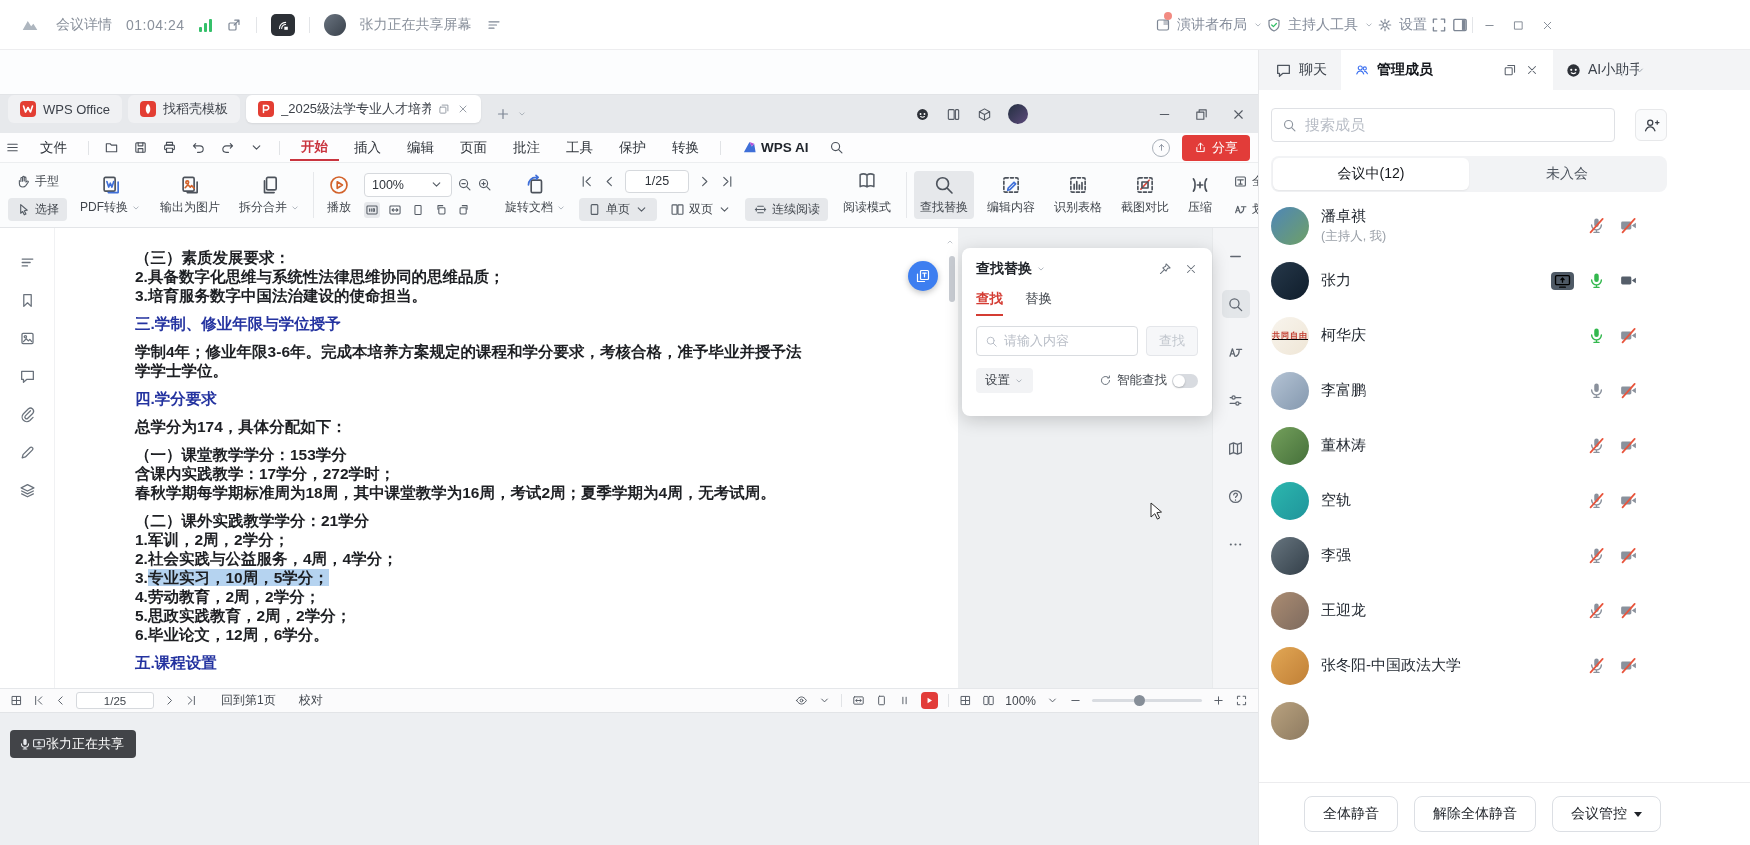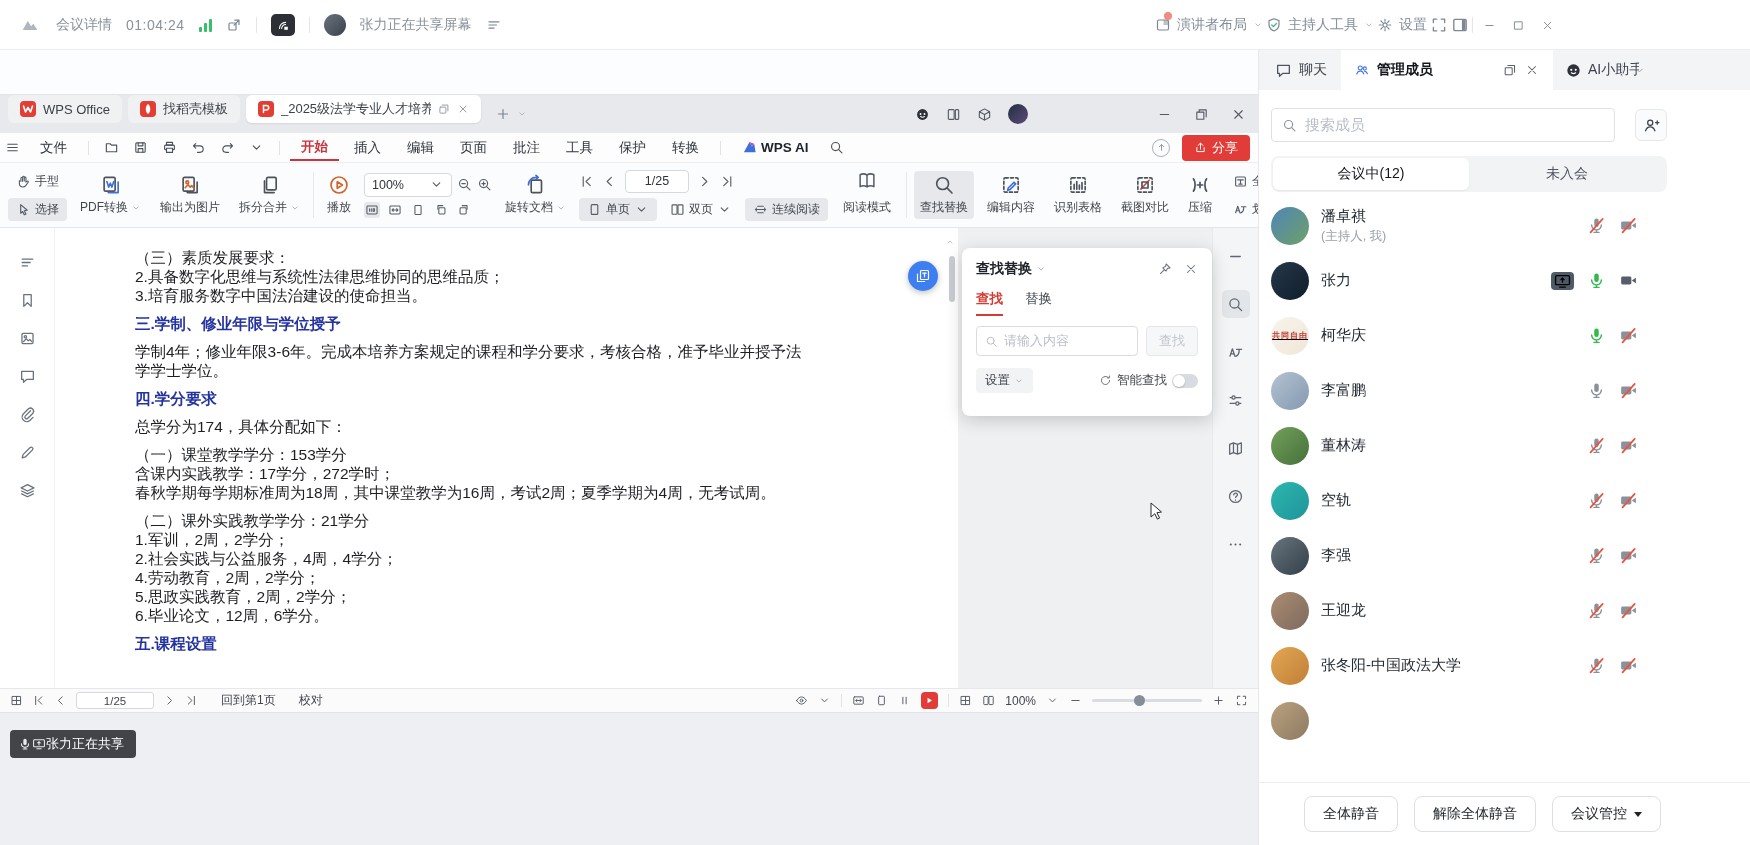--- a/index.html
+++ b/index.html
@@ -76,21 +76,21 @@
   .pagebox{width:64px;height:23px;border:1px solid #d6d9dd;border-radius:4px;background:#fff;font-size:12.5px;color:#2f343b;display:flex;align-items:center;justify-content:center;}
   .navic{width:13px;height:13px;color:#9aa1ab;}
   .withcaret{display:flex;align-items:center;gap:3px;}
 
   
   .wmain{position:relative;height:460px;display:flex;background:#eef0f2;}
   .lrail{width:55px;background:#fff;border-right:1px solid #f0f1f3;display:flex;flex-direction:column;align-items:center;padding-top:26px;gap:21px;}
   .lrail .ic{width:17px;height:17px;color:#6a727c;}
   .docarea{position:relative;width:903px;background:#fff;overflow:hidden;}
   .doctext{padding:20px 0 0 80px;font-size:15.5px;color:#1d1f23;line-height:19px;}
-  .dl{white-space:nowrap;}
+  .dl{white-space:nowrap;font-weight:bold;}
   .dl.sp{margin-top:9px;}
   .dl.h{color:#2433a0;font-weight:bold;}
   .dl .sel{background:#b5d3f0;}
   .vscroll{position:absolute;right:0;top:4px;width:12px;height:450px;}
   .vscroll .arr{width:8px;height:8px;color:#9aa1ab;margin:0 auto;}
   .vscroll .thumb{width:6px;height:46px;background:#c9cdd3;border-radius:3px;margin:6px auto 0;}
   .rrail{width:46px;margin-left:auto;background:#f4f5f7;border-left:1px solid #e8eaec;display:flex;flex-direction:column;align-items:center;padding-top:14px;gap:20px;}
   .rrail .ic{width:17px;height:17px;color:#5f6670;}
   .rrail .icwrap{width:28px;height:28px;border-radius:5px;display:flex;align-items:center;justify-content:center;}
   .rrail .icwrap.on{background:#e3e6e9;}
@@ -807,20 +807,21 @@
               <div class="dl sp">学制4年；修业年限3-6年。完成本培养方案规定的课程和学分要求，考核合格，准予毕业并授予法</div>
               <div class="dl">学学士学位。</div>
               <div class="dl h sp">四.学分要求</div>
               <div class="dl sp">总学分为174，具体分配如下：</div>
               <div class="dl sp">（一）课堂教学学分：153学分</div>
               <div class="dl">含课内实践教学：17学分，272学时；</div>
               <div class="dl">春秋学期每学期标准周为18周，其中课堂教学为16周，考试2周；夏季学期为4周，无考试周。</div>
               <div class="dl sp">（二）课外实践教学学分：21学分</div>
               <div class="dl">1.军训，2周，2学分；</div>
               <div class="dl">2.社会实践与公益服务，4周，4学分；</div>
+              <div class="dl"><span>3.</span><span class="sel">专业实习，10周，5学分；</span></div>
               <div class="dl">4.劳动教育，2周，2学分；</div>
               <div class="dl">5.思政实践教育，2周，2学分；</div>
               <div class="dl">6.毕业论文，12周，6学分。</div>
               <div class="dl h sp">五.课程设置</div>
             </div>
           <div class="vscroll">
             <span class="arr ic"><svg viewBox="0 0 16 16" fill="none" stroke="currentColor" stroke-width="1.2" stroke-linecap="round" stroke-linejoin="round">
                   <path d="M4 10l4-4 4 4"></path>
                 </svg></span>
             <span class="thumb" style="display:block"></span>

